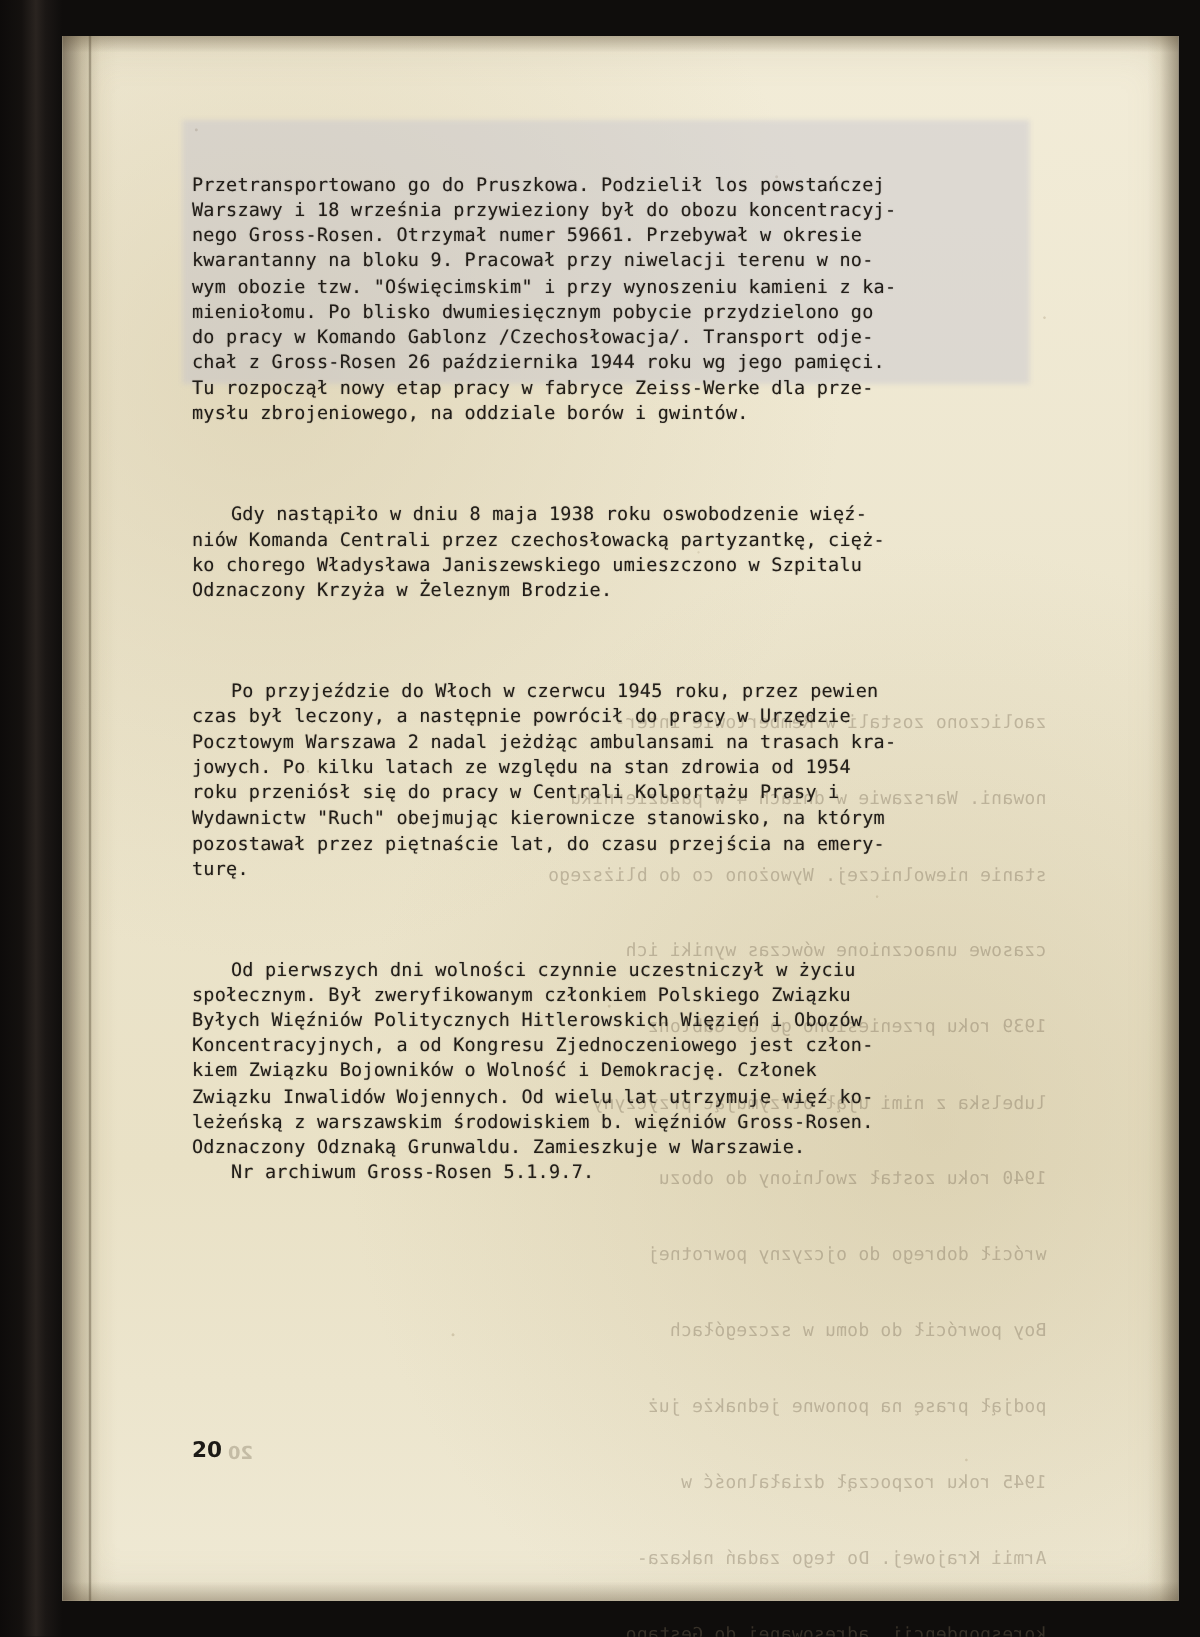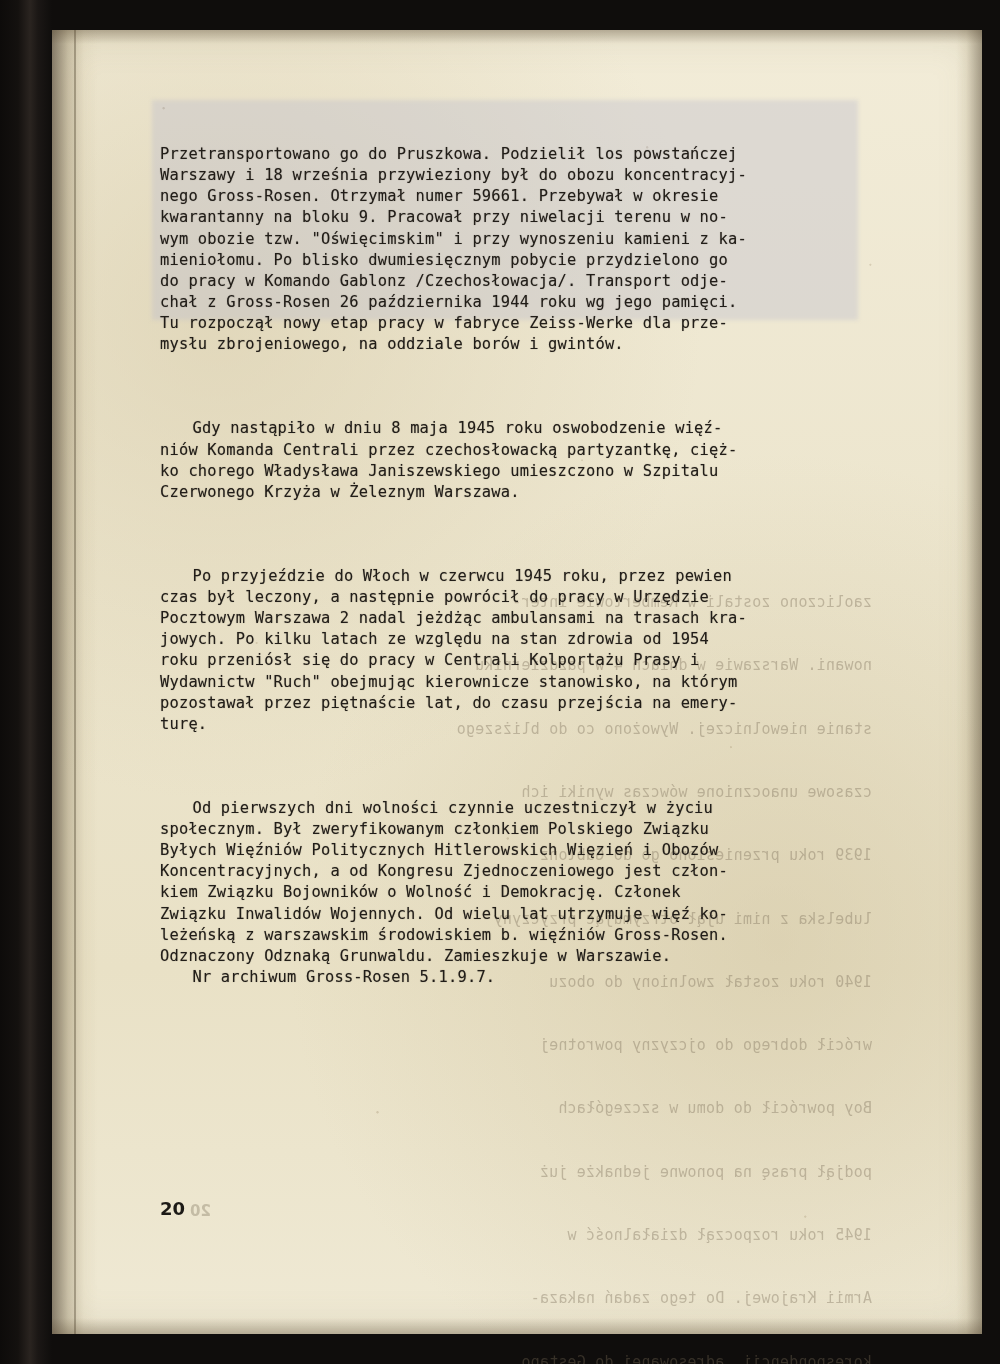--- a/index.html
+++ b/index.html
@@ -205,21 +205,21 @@
       
       
       
       
       
     </div>
 
     <div class="text-col">
       <p class="para"><span class="ln">Przetransportowano go do Pruszkowa. Podzielił los powstańczej</span><span class="ln">Warszawy i 18 września przywieziony był do obozu koncentracyj-</span><span class="ln">nego Gross-Rosen. Otrzymał numer 59661. Przebywał w okresie</span><span class="ln">kwarantanny na bloku 9. Pracował przy niwelacji terenu w no-</span><span class="ln">wym obozie tzw. "Oświęcimskim" i przy wynoszeniu kamieni z ka-</span><span class="ln">mieniołomu. Po blisko dwumiesięcznym pobycie przydzielono go</span><span class="ln">do pracy w Komando Gablonz /Czechosłowacja/. Transport odje-</span><span class="ln">chał z Gross-Rosen 26 października 1944 roku wg jego pamięci.</span><span class="ln">Tu rozpoczął nowy etap pracy w fabryce Zeiss-Werke dla prze-</span><span class="ln">mysłu zbrojeniowego, na oddziale borów i gwintów.</span></p>
 
-      <p class="para"><span class="ln indent">Gdy nastąpiło w dniu 8 maja 1945 roku oswobodzenie więź-</span><span class="ln">niów Komanda Centrali przez czechosłowacką partyzantkę, cięż-</span><span class="ln">ko chorego Władysława Janiszewskiego umieszczono w Szpitalu</span><span class="ln">Czerwonego Krzyża w Żeleznym Warszawa.</span></p>
+      <p class="para"><span class="ln indent">Gdy nastąpiło w dniu 8 maja 1938 roku oswobodzenie więź-</span><span class="ln">niów Komanda Centrali przez czechosłowacką partyzantkę, cięż-</span><span class="ln">ko chorego Władysława Janiszewskiego umieszczono w Szpitalu</span><span class="ln">Odznaczony Krzyża w Żeleznym Brodzie.</span></p>
 
       <p class="para"><span class="ln indent">Po przyjeździe do Włoch w czerwcu 1945 roku, przez pewien</span><span class="ln">czas był leczony, a następnie powrócił do pracy w Urzędzie</span><span class="ln">Pocztowym Warszawa 2 nadal jeżdżąc ambulansami na trasach kra-</span><span class="ln">jowych. Po kilku latach ze względu na stan zdrowia od 1954</span><span class="ln">roku przeniósł się do pracy w Centrali Kolportażu Prasy i</span><span class="ln">Wydawnictw "Ruch" obejmując kierownicze stanowisko, na którym</span><span class="ln">pozostawał przez piętnaście lat, do czasu przejścia na emery-</span><span class="ln">turę.</span></p>
 
       <p class="para"><span class="ln indent">Od pierwszych dni wolności czynnie uczestniczył w życiu</span><span class="ln">społecznym. Był zweryfikowanym członkiem Polskiego Związku</span><span class="ln">Byłych Więźniów Politycznych Hitlerowskich Więzień i Obozów</span><span class="ln">Koncentracyjnych, a od Kongresu Zjednoczeniowego jest człon-</span><span class="ln">kiem Związku Bojowników o Wolność i Demokrację. Członek</span><span class="ln"><span class="bold">Związku</span><span> Inwalidów Wojennych. Od wielu lat utrzymuje więź ko-</span></span><span class="ln">leżeńską z warszawskim środowiskiem b. więźniów Gross-Rosen.</span><span class="ln">Odznaczony Odznaką Grunwaldu. Zamieszkuje w Warszawie.</span><span class="ln indent">Nr archiwum Gross-Rosen 5.1.9.7.</span></p>
     </div>
 
     <div class="page-number">20</div>
     <div class="page-number-ghost">20</div>
 
     <div class="gutter"></div>

